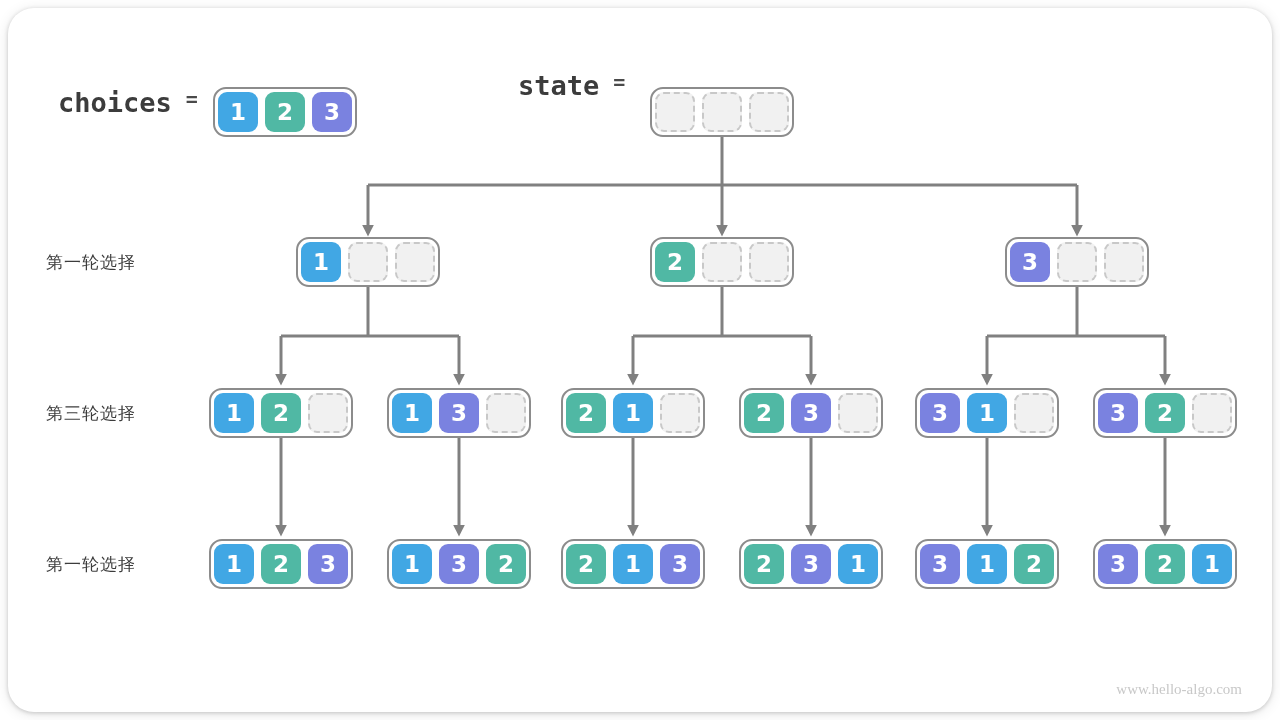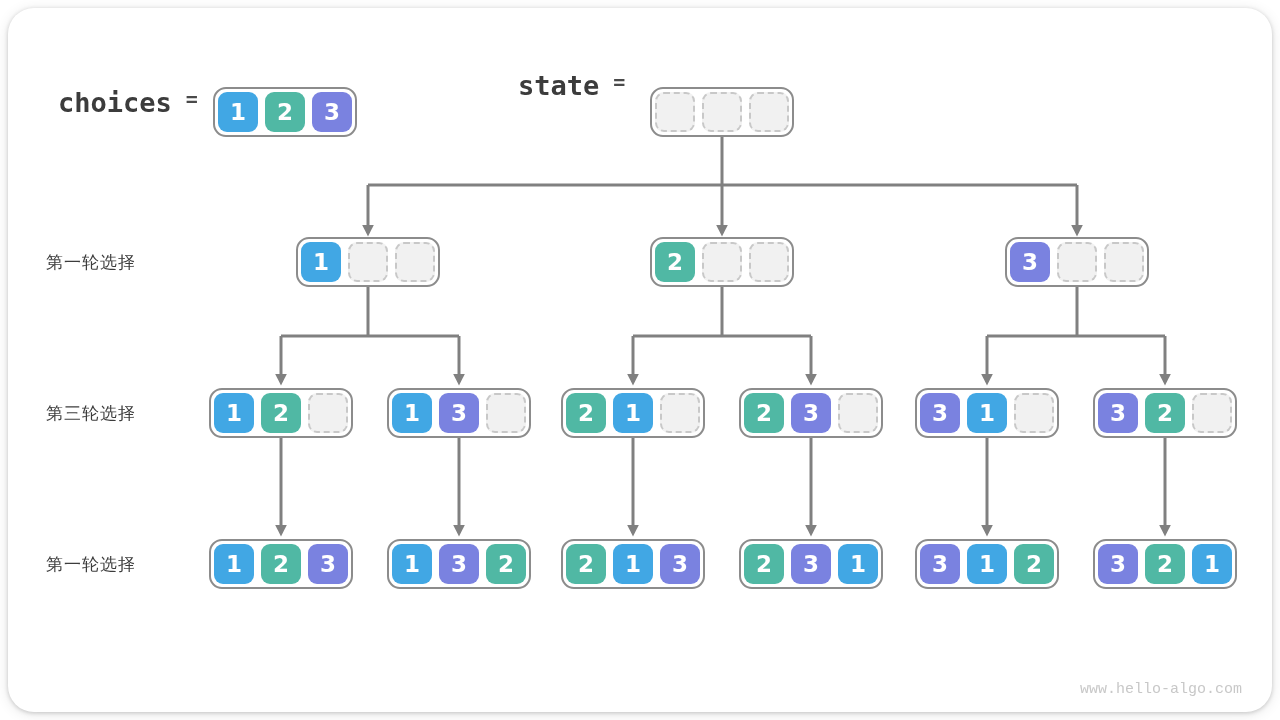--- a/index.html
+++ b/index.html
@@ -47,21 +47,21 @@
   .code-label .eq { font-size: 20px; font-weight: 700; color: #4a4a4a; }
 
   .round-label {
     position: absolute; height: 50px;
     display: flex; align-items: center;
     font-weight: 400; font-size: 17px; letter-spacing: 1px;
     color: var(--labelText);
   }
   .watermark {
     position: absolute; right: 38px; bottom: 22px;
-    font-family: Liberation Mono, monospace; font-size: 15px;
+    font-family: Liberation Serif, serif; font-size: 15px;
     color: var(--watermark);
   }
 </style>
 </head>
 <body>
 
 <div class="viewport">
   <div class="card"></div>
 
   <div class="stage">

